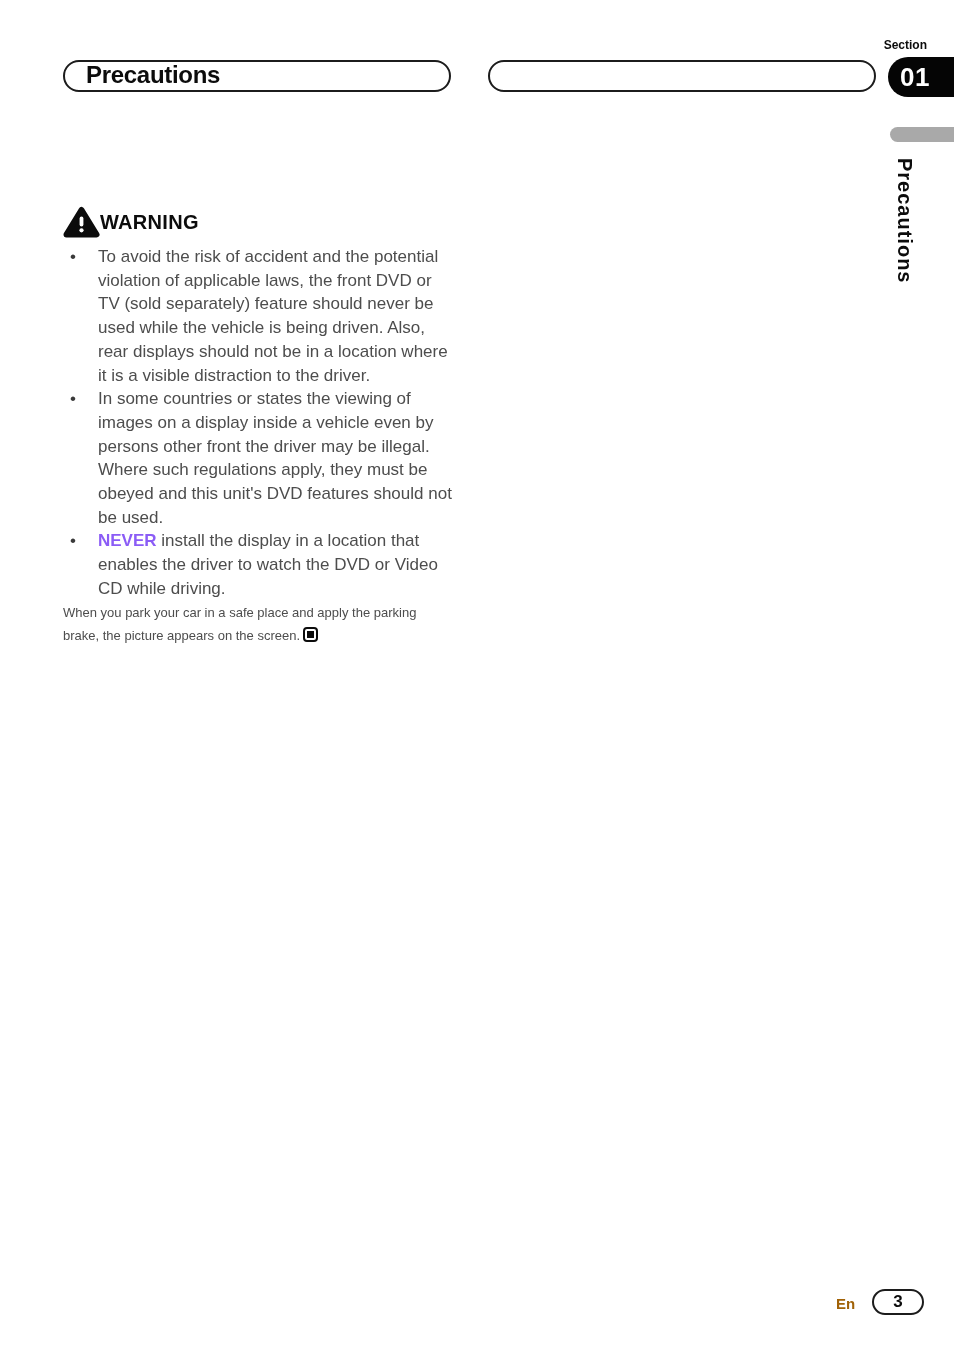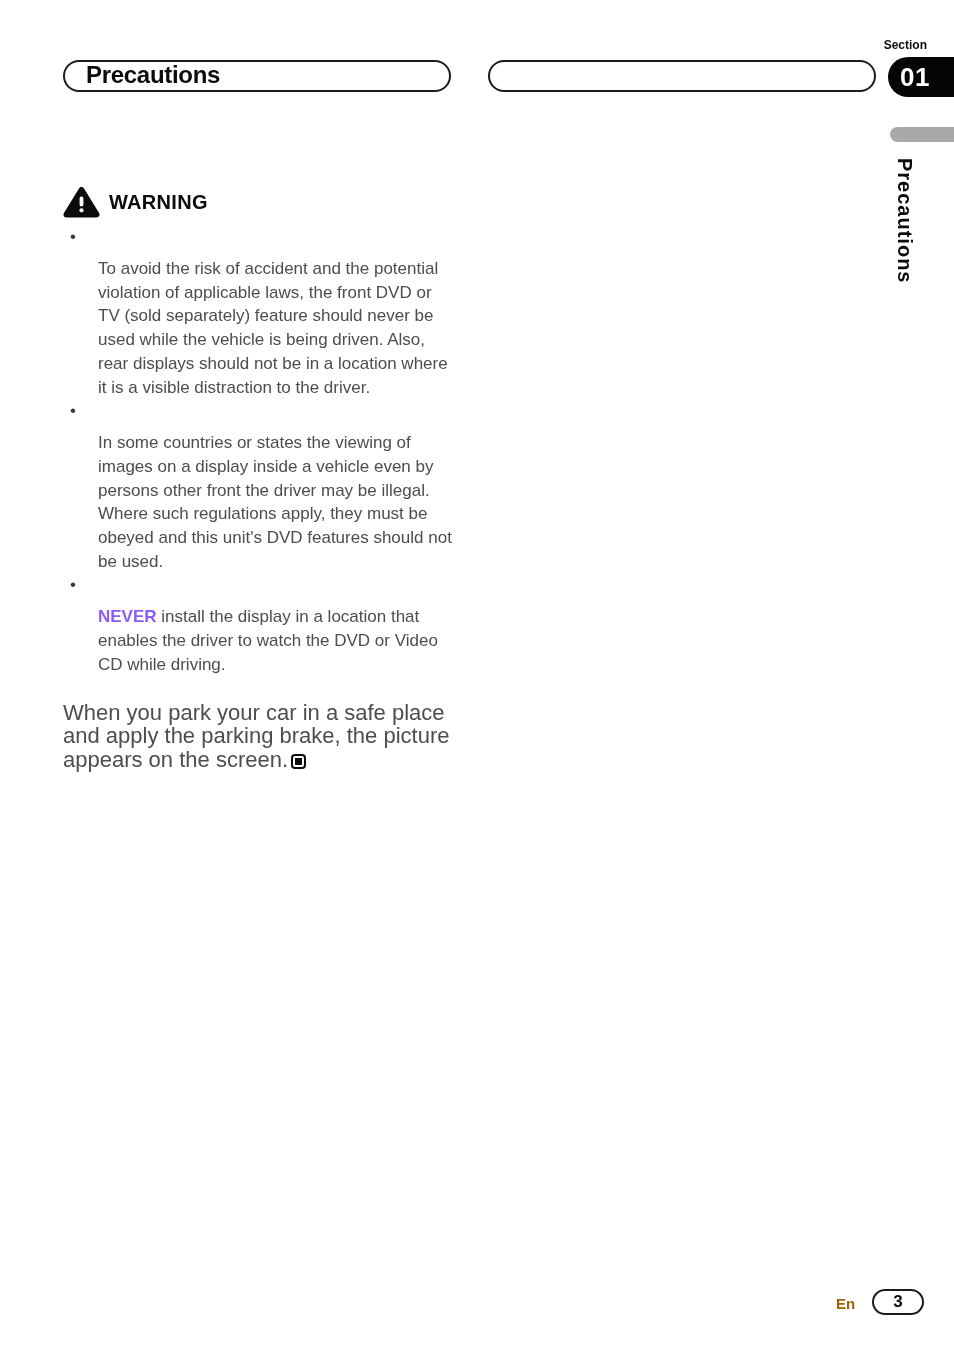--- a/index.html
+++ b/index.html
@@ -48,38 +48,38 @@
   }
   
   .content{
     position:absolute;left:63px;top:186px;width:392px;
     color:#4d4d4d;
   }
   .content h1{
     margin:0;font-size:26px;font-weight:bold;color:#0c0c0c;letter-spacing:-0.3px;
   }
   .warn-head{
-    display:flex;align-items:center;gap:9px;
+    margin-top:20px;display:flex;align-items:center;
   }
   .warn-head .warn-label{
     font-size:20px;font-weight:bold;color:#0c0c0c;letter-spacing:0.3px;
   }
   ul.warn-list{
     list-style:none;margin:7px 0 0 0;padding:0;
     font-size:17px;line-height:23.7px;
   }
   ul.warn-list li{display:flex;}
   ul.warn-list .marker{
     width:28px;flex:0 0 28px;text-align:left;padding-left:7px;
     color:#3a3a3a;
   }
-  ul.warn-list .li-text{flex:1;margin-top:32px;}
+  ul.warn-list .li-text{flex:1;}
   ul.warn-list .b{font-weight:bold;color:#8b5cf6;}
   .closing{
-    margin-top:24px;font-size:22px;line-height:23.7px;width:392px;
+    font-size:13px;line-height:23.7px;width:392px;
   }
   .end-icon{
     display:inline-block;width:15px;height:15px;
     border:2px solid #0c0c0c;border-radius:4px;
     box-sizing:border-box;vertical-align:-2px;margin-left:3px;
     position:relative;
   }
   .end-icon::after{
     content:"";position:absolute;left:2px;top:2px;width:7px;height:7px;background:#0c0c0c;
   }

